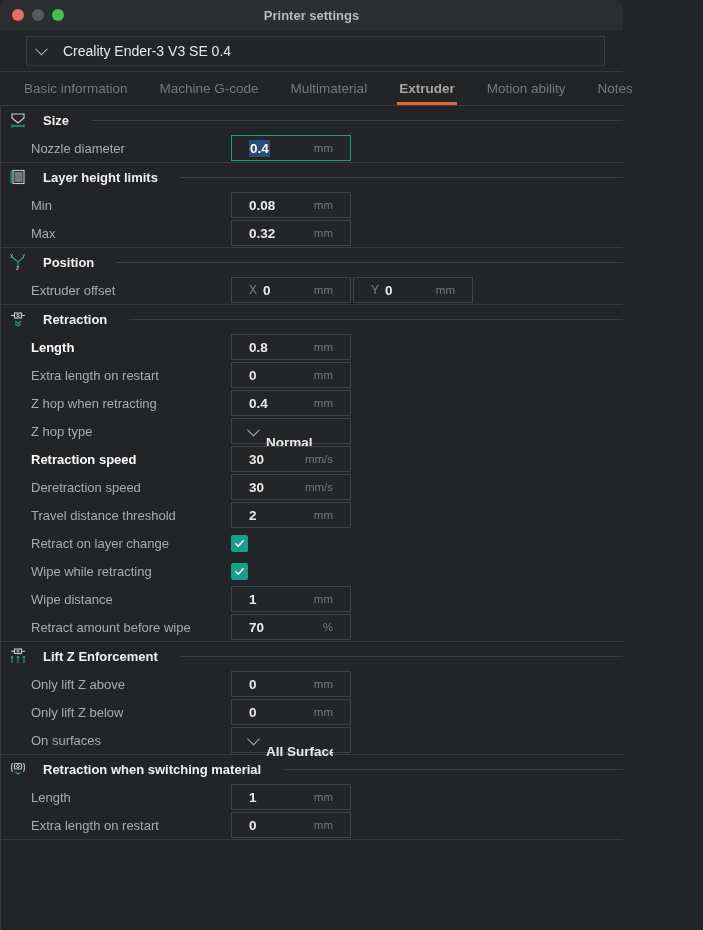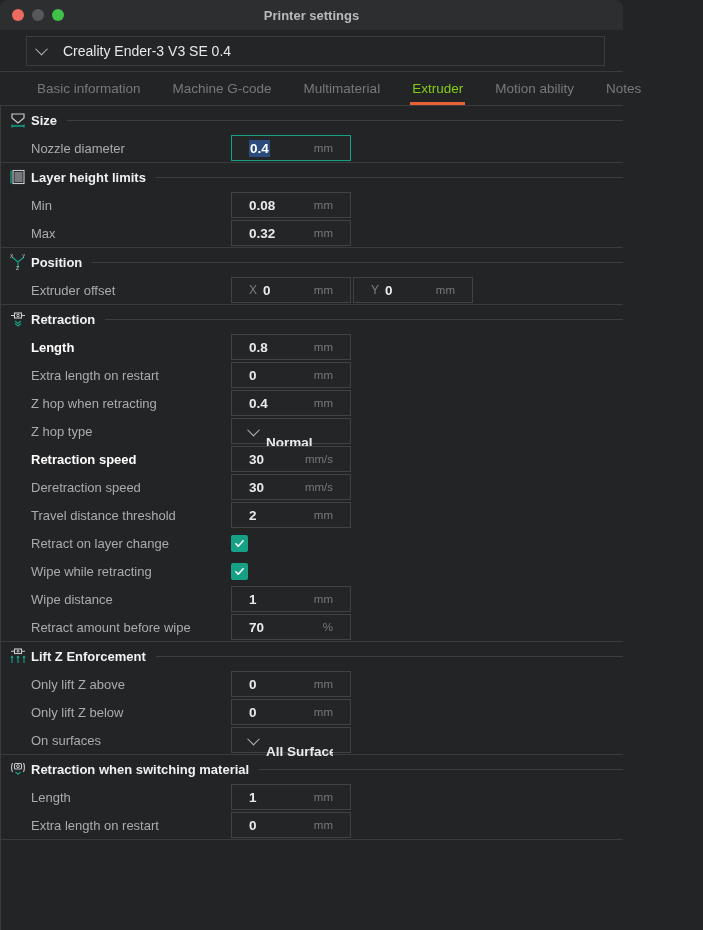--- a/index.html
+++ b/index.html
@@ -83,34 +83,34 @@
     border-left: 1.6px solid #b9bbbe;
     border-bottom: 1.6px solid #b9bbbe;
     transform: rotate(-45deg) translate(1px,-1px);
   }
 
   
   .tabbar {
     flex: 0 0 34px;
     display: flex;
     align-items: flex-end;
-    padding-left: 21px;
+    padding-left: 8px;
     gap: 0;
     border-bottom: 1px solid #3a3b3d;
     background: #232426;
   }
   .tab {
     position: relative;
     font-size: 13.5px;
     color: #76797c;
     padding: 0 16px 9px 16px;
     cursor: default;
     white-space: nowrap;
   }
-  .tab.active { color: #84cc16; font-weight: normal; }
+  .tab.active { color: #a3a3a3; font-weight: bold; }
   .tab.active:after {
     content: "";
     position: absolute;
     left: 14px; right: 14px; bottom: 0;
     height: 3px;
     background: #e8623a;
   }
 
   
   .content {
@@ -119,21 +119,21 @@
     background: #232426;
     border-left: 1px solid #3a3b3d;
     overflow: hidden;
   }
 
   .group-header {
     display: flex;
     align-items: center;
     height: 28px;
     padding-left: 8px;
-    gap: 4px;
+    gap: 16px;
   }
   .group-header .gicon {
     width: 18px; height: 18px;
     flex: 0 0 18px;
     display: flex; align-items: center; justify-content: center;
   }
   .group-header .gtitle {
     font-size: 13px;
     font-weight: bold;
     color: #f0f1f2;

